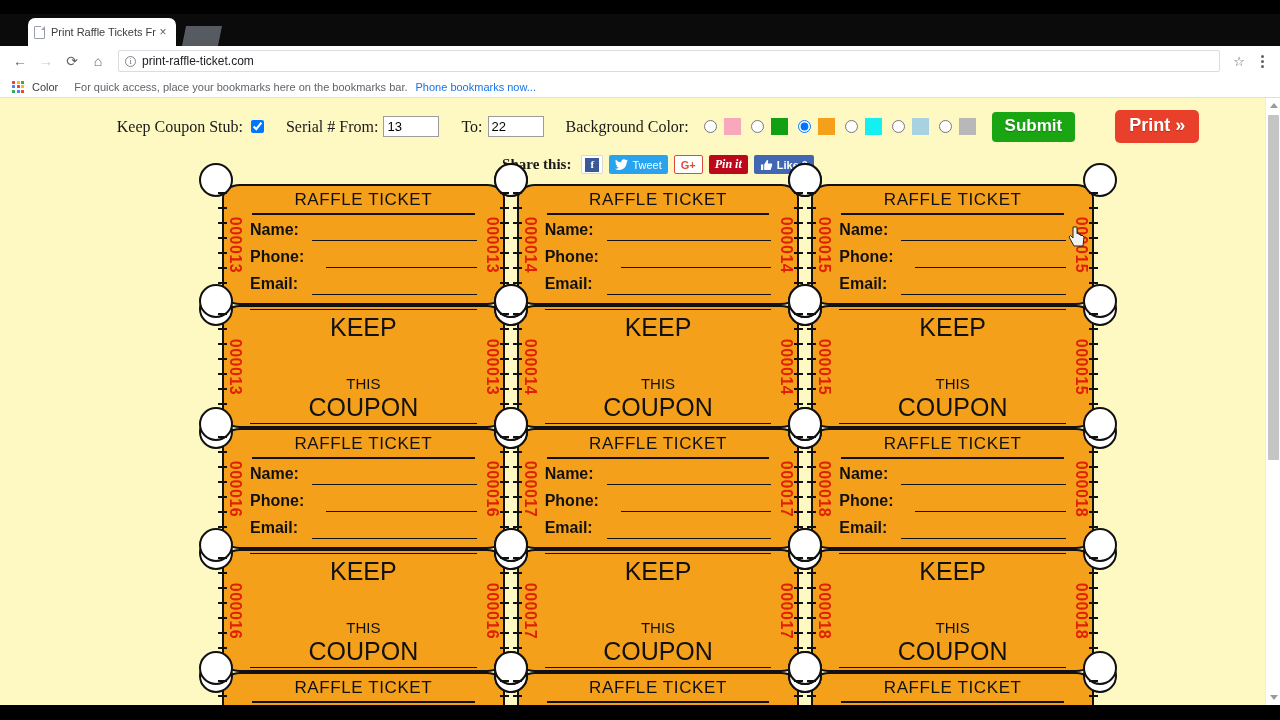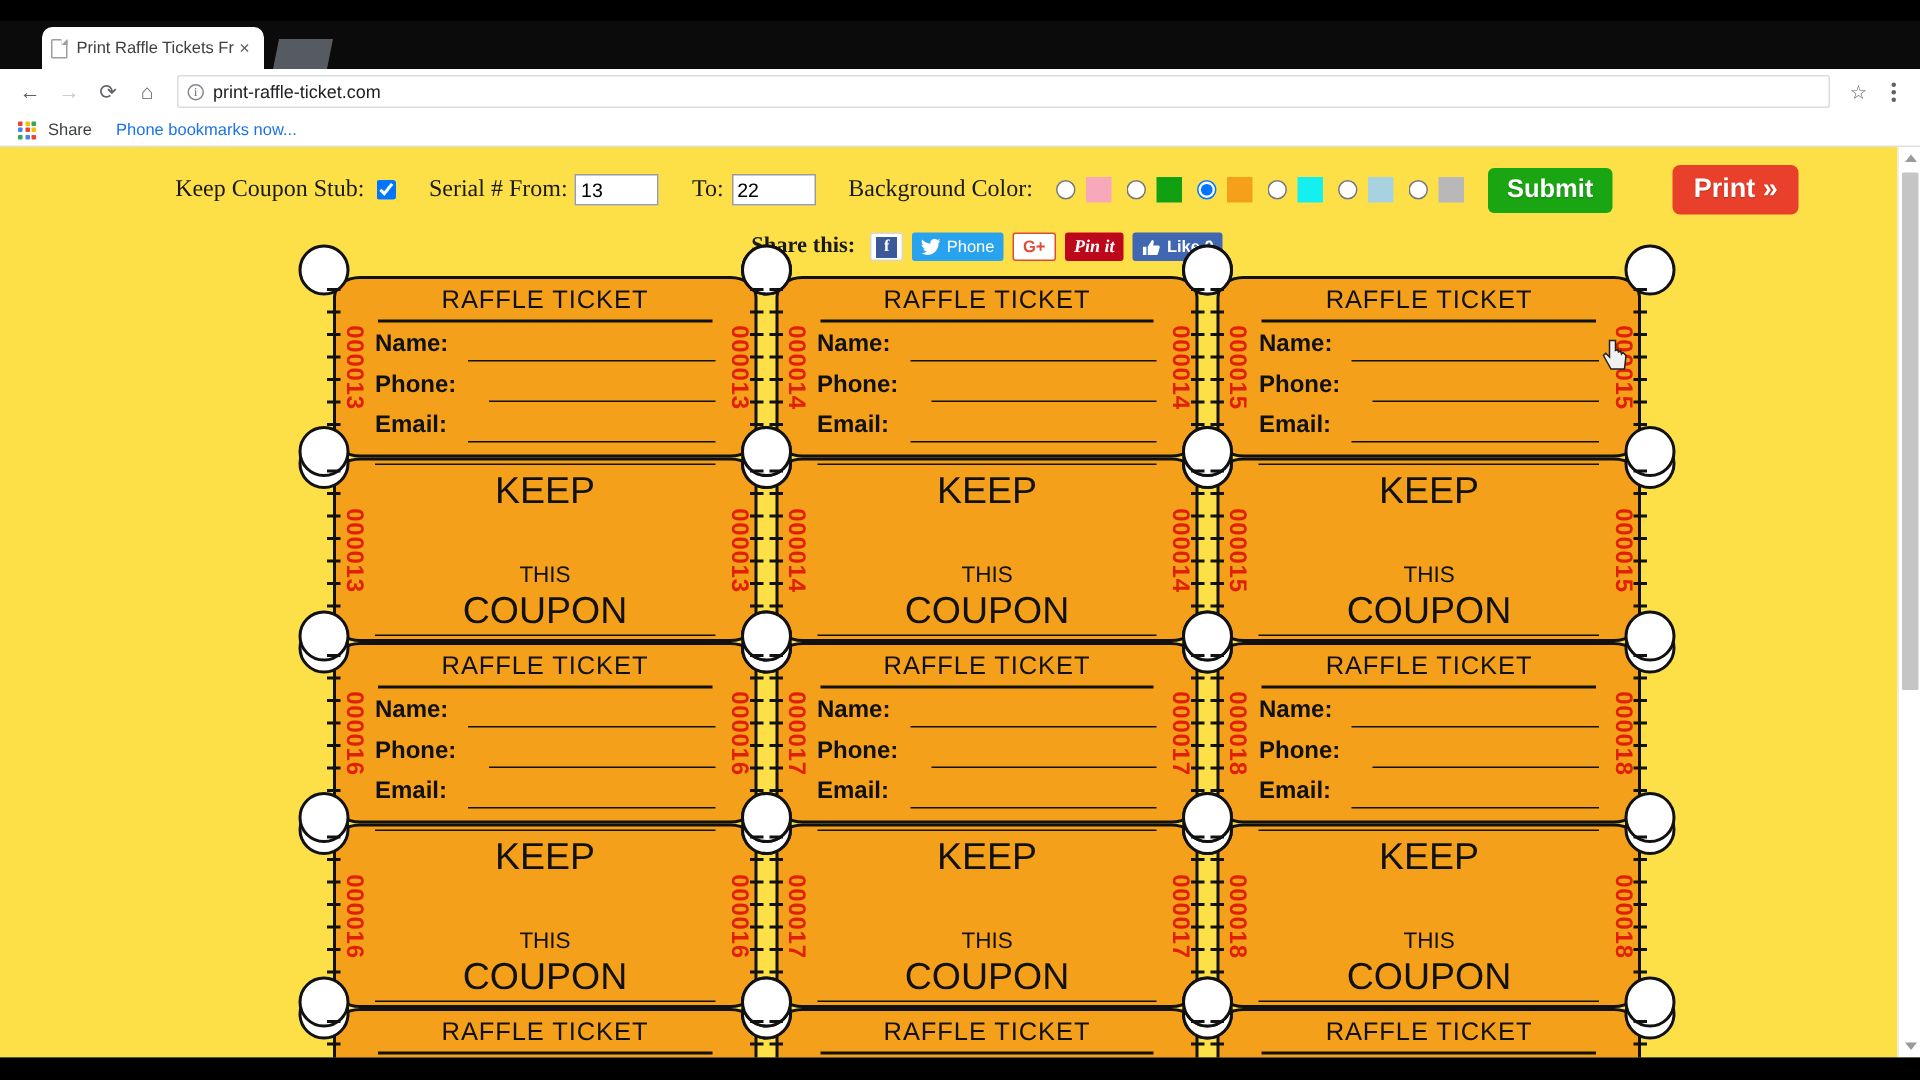--- a/index.html
+++ b/index.html
@@ -52,21 +52,21 @@
 
   .bookmarkbar { height:22px; background:#fff; border-bottom:1px solid #e0e0e0;
     display:flex; align-items:center; padding:0 12px; gap:8px; }
   .apps-grid { display:grid; grid-template-columns:repeat(3,3px); grid-template-rows:repeat(3,3px); gap:1.5px; }
   .apps-grid i { width:3px; height:3px; display:block; border-radius:.5px;}
   .apps-label { font-size:11px; color:#3c4043; margin-right:8px;}
   .bm-hint { font-size:11px; color:#5f6368; }
   .bm-link { font-size:11px; color:#1a73e8; cursor:pointer; }
 
   
-  .viewport { position:relative; height:607px; background:#fde047; overflow:hidden;padding-left:36px; }
+  .viewport { position:relative; height:607px; background:#fef9c3; overflow:hidden;padding-left:36px; }
 
   
   .formbar { padding:12px 0 6px 0; text-align:center; white-space:nowrap;
     font-family:"Liberation Serif", serif; font-size:16px; color:#222; }
   .formbar > * { vertical-align:middle; }
   .lbl { font-family:"Liberation Serif", serif; font-size:16px; color:#1a1a1a; }
   .cb { width:13px; height:13px; margin:0 0 0 4px; vertical-align:middle; }
   .txtin {
     font-family:"Liberation Sans", sans-serif; font-size:13px; color:#000;
     width:56px; height:21px; border:1px solid #9c9c9c; background:#fff;
@@ -210,21 +210,22 @@
         <i style="background:#ea4335"></i>
           <i style="background:#fbbc05"></i>
           <i style="background:#34a853"></i>
         <i style="background:#4285f4"></i>
           <i style="background:#ea4335"></i>
           <i style="background:#fbbc05"></i>
         <i style="background:#34a853"></i>
           <i style="background:#4285f4"></i>
           <i style="background:#ea4335"></i>
       </span>
-      <span class="apps-label">Share</span>
+      <span class="apps-label">Color</span>
+      <span class="bm-hint">For quick access, place your bookmarks here on the bookmarks bar.</span>
       <span class="bm-link">Phone bookmarks now...</span>
     </div>
 
     <div class="viewport">
 
       <div class="formbar">
         <span class="lbl">Keep Coupon Stub:</span>
         <input class="cb" type="checkbox" checked="" style="">
         <span class="sp"></span>
         <span class="lbl">Serial # From:</span>
@@ -259,21 +260,21 @@
 
       <div class="sharebar">
         <span class="share-lbl">Share this:</span>
         <span class="sb sb-fb">
           <span class="fb-sq">f</span>
         </span>
         <span class="sb sb-tw">
           <svg width="13" height="11" viewBox="0 0 16 13">
             <path fill="#fff" d="M16 1.5a6.5 6.5 0 01-1.9.5A3.3 3.3 0 0015.5.2a6.6 6.6 0 01-2.1.8A3.3 3.3 0 007.8 4 9.3 9.3 0 011.1.6a3.3 3.3 0 001 4.4 3.3 3.3 0 01-1.5-.4 3.3 3.3 0 002.6 3.3 3.3 3.3 0 01-1.5.1 3.3 3.3 0 003.1 2.3A6.6 6.6 0 010 11.7a9.3 9.3 0 005 1.5c6.1 0 9.4-5 9.4-9.4v-.4A6.7 6.7 0 0016 1.5z"></path>
           </svg>
-          <span>Phone</span>
+          <span>Tweet</span>
         </span>
         <span class="sb sb-gp">
           <span>G+</span>
         </span>
         <span class="sb sb-pin">
           <span>Pin it</span>
         </span>
         <span class="sb sb-like">
           <svg width="13" height="12" viewBox="0 0 14 13">
             <path fill="#fff" d="M1 6h2.5v6H1zM4.5 6l3-5c.9 0 1.5.6 1.3 1.5L8.4 5H12c.8 0 1.3.7 1.1 1.4l-1.3 4.8c-.2.6-.6.8-1.1.8H4.5z"></path>

